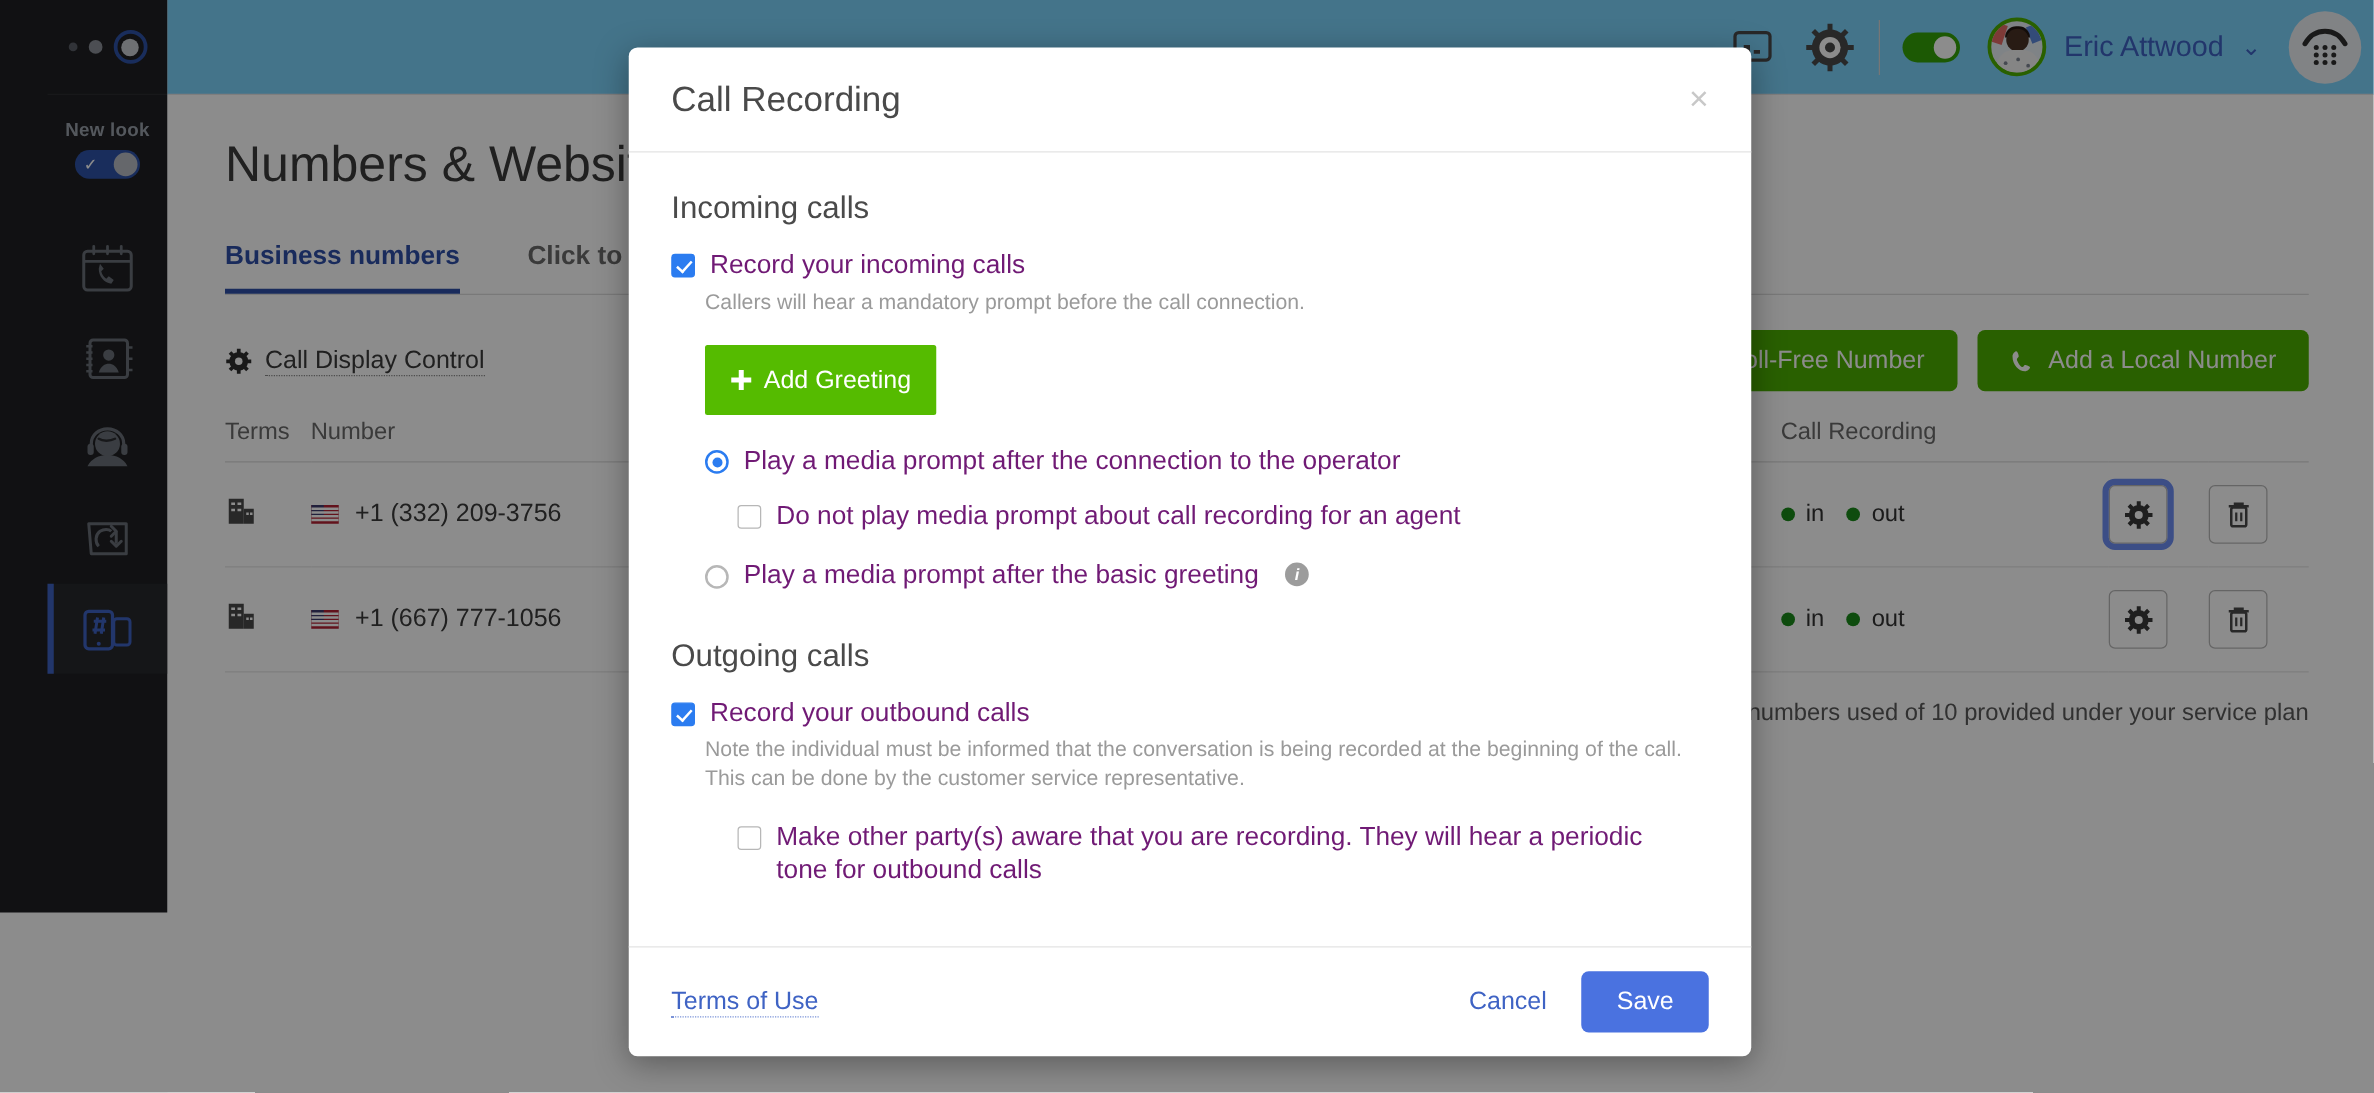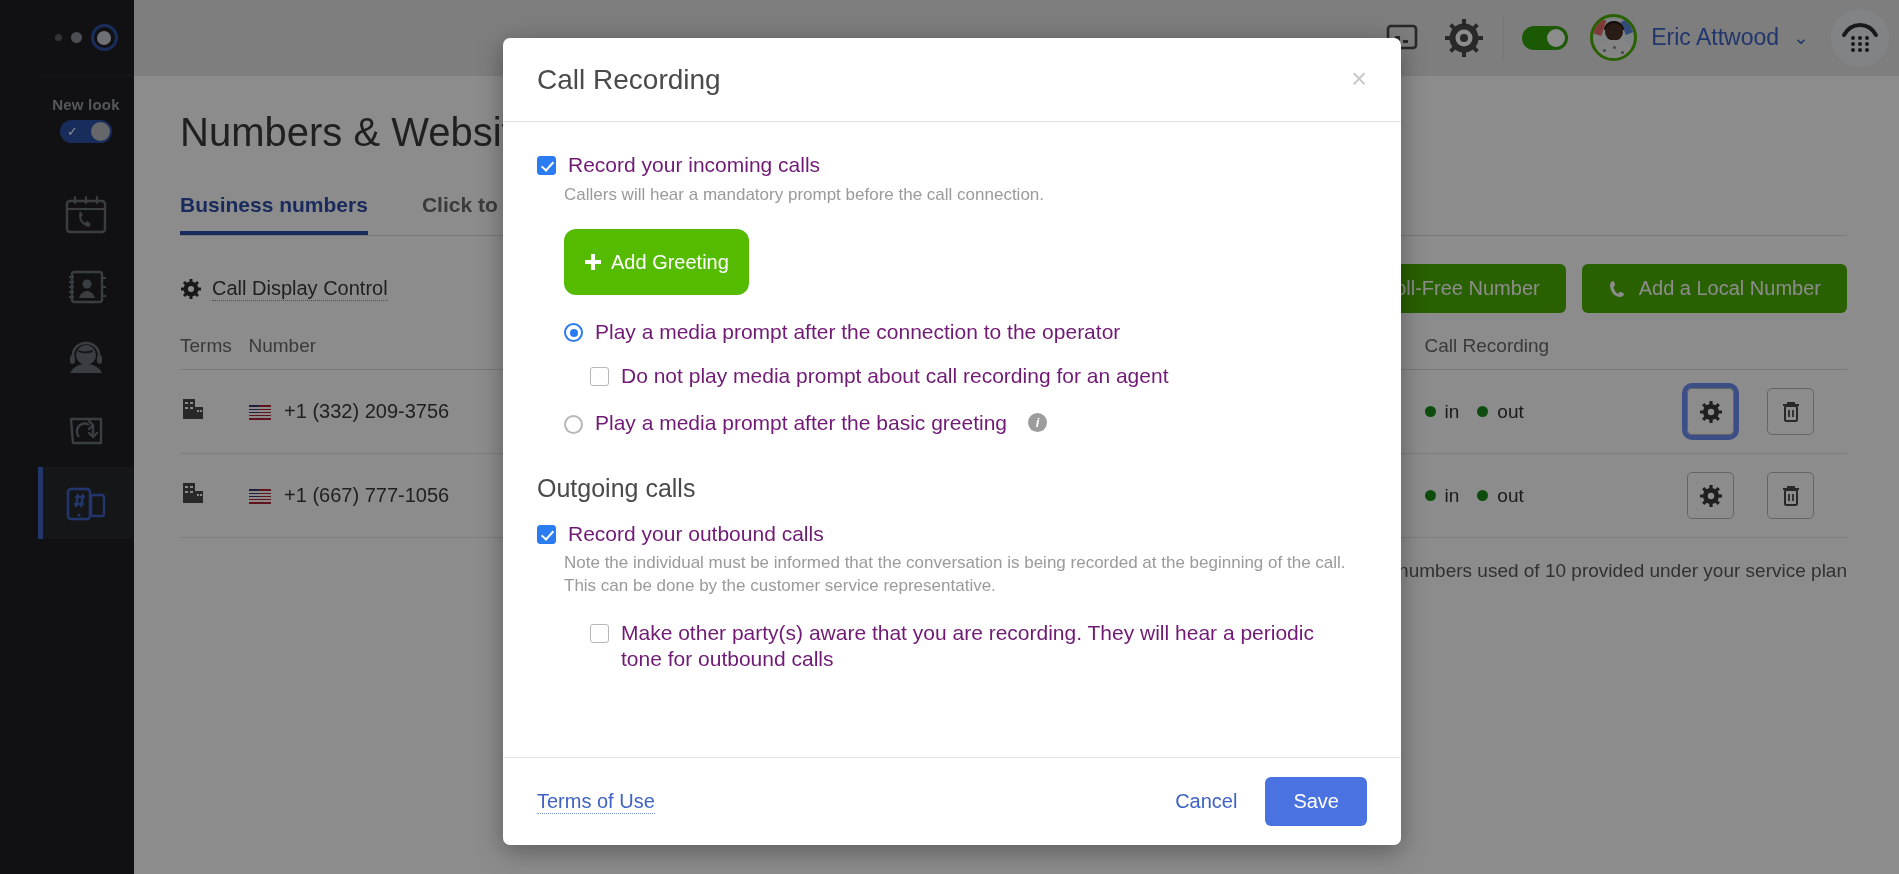--- a/index.html
+++ b/index.html
@@ -8,21 +8,21 @@
     overflow: hidden;
     font-family: "Liberation Sans", sans-serif;
     background: #ffffff;
   }
   #root { position: relative; width: 1899px; height: 874px; }
 
   
   .app-bg { position: absolute; inset: 0; background: #ffffff; }
 
   .sidebar {
-    position: absolute; left: 0; top: 0; width: 134px; height: 874px;
+    position: absolute; left: 0; top: 0; width: 134px; height: 730px;
     background: #1f2023;
     padding-left: 38px;
   }
   .sidebar-top {
     height: 76px; border-bottom: 1px solid #2c2d31;
     display: flex; align-items: center; justify-content: center; gap: 9px;
   }
   .dot-sm { width: 7px; height: 7px; border-radius: 50%; background: #5a5d66; }
   .dot-md { width: 11px; height: 11px; border-radius: 50%; background: #8b8f98; }
   .dot-ring {
@@ -49,21 +49,21 @@
     position: relative; cursor: pointer;
   }
   .nav-item.active::before {
     content: ""; position: absolute; left: 0; top: 0; bottom: 0; width: 5px; background: #3f63c4;
   }
   .nav-item.active { background: #27282c; }
   .nav-item svg { display: block; }
 
   .topbar {
     position: absolute; left: 134px; top: 0; right: 0; height: 76px;
-    background: #e5e5e5; border-bottom: 1px solid #e6e6e6;
+    background: #7dd3fc; border-bottom: 1px solid #e6e6e6;
     display: flex; align-items: center; justify-content: flex-end; gap: 0;
   }
   .tb-icon { width: 62px; display: flex; align-items: center; justify-content: center; cursor: pointer; }
   .tb-sep { width: 1px; height: 44px; background: #d8d8d8; margin: 0 18px 0 8px; }
   .tb-toggle {
     width: 46px; height: 24px; border-radius: 13px; background: #33a309; position: relative;
     margin-right: 22px; cursor: pointer;
   }
   .tb-toggle .knob { position: absolute; right: 3px; top: 3px; width: 18px; height: 18px; border-radius: 50%; background: #fff; }
   .avatar {
@@ -155,21 +155,21 @@
   }
   .play-btn {
     width: 53px; display: flex; align-items: center; justify-content: center;
     border-right: 1px solid #e4e4e4; cursor: pointer; background:#fff;
   }
   .play-tri { width: 0; height: 0; border-left: 15px solid #1a1a1a; border-top: 9px solid transparent; border-bottom: 9px solid transparent; }
   .select-area { flex: 1; display: flex; align-items: center; justify-content: space-between; padding: 0 14px 0 16px; cursor: pointer; }
   .select-val { font-size: 19px; color: #3d3d3d; white-space: nowrap; overflow: hidden; text-overflow: ellipsis; }
   .caret { width: 0; height: 0; border-left: 7px solid transparent; border-right: 7px solid transparent; border-top: 8px solid #4a4a4a; margin-left: 12px; }
   .btn-add {
-    background: #55bb00; color: #fff; border: 0; border-radius: 12px; height: 66px; padding: 0 20px;
+    background: #55bb00; color: #fff; border: 0; border-radius: 2px; height: 56px; padding: 0 20px;
     font-size: 20px; display: flex; align-items: center; gap: 9px; cursor: pointer;
     font-family: "Liberation Sans", sans-serif;
     text-align: center;
   }
   .radio {
     width: 19px; height: 19px; border-radius: 50%; border: 2px solid #b7b7b7; background: #fff;
     flex: 0 0 auto; margin-top: 4px; position: relative; cursor: pointer;
   }
   .radio.sel { border-color: #2b7cf0; }
   .radio.sel::after {
@@ -483,20 +483,21 @@
   <div class="overlay"></div>
 
   <div class="modal">
     <div class="modal-head">
       <span class="modal-title">Call Recording</span>
       <button class="modal-close">×</button>
     </div>
 
     <div class="modal-body">
 
+      <h2 class="sec-title">Incoming calls</h2>
 
       <div class="row">
         <span class="cb checked"></span>
         <span class="lbl-main">Record your incoming calls</span>
       </div>
       <div class="lbl-sub indent" style="margin-top:6px">Callers will hear a mandatory prompt before the call connection.</div>
 
       <div class="media-row">
         <button class="btn-add">
           <svg width="18" height="18" viewBox="0 0 18 18" fill="#fff">

